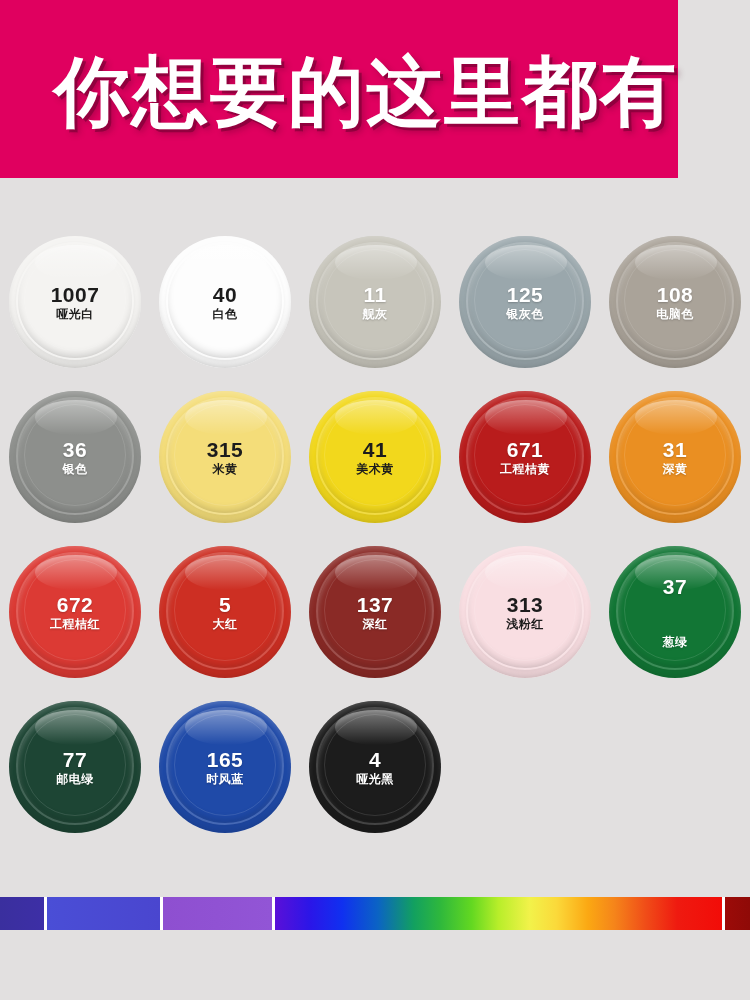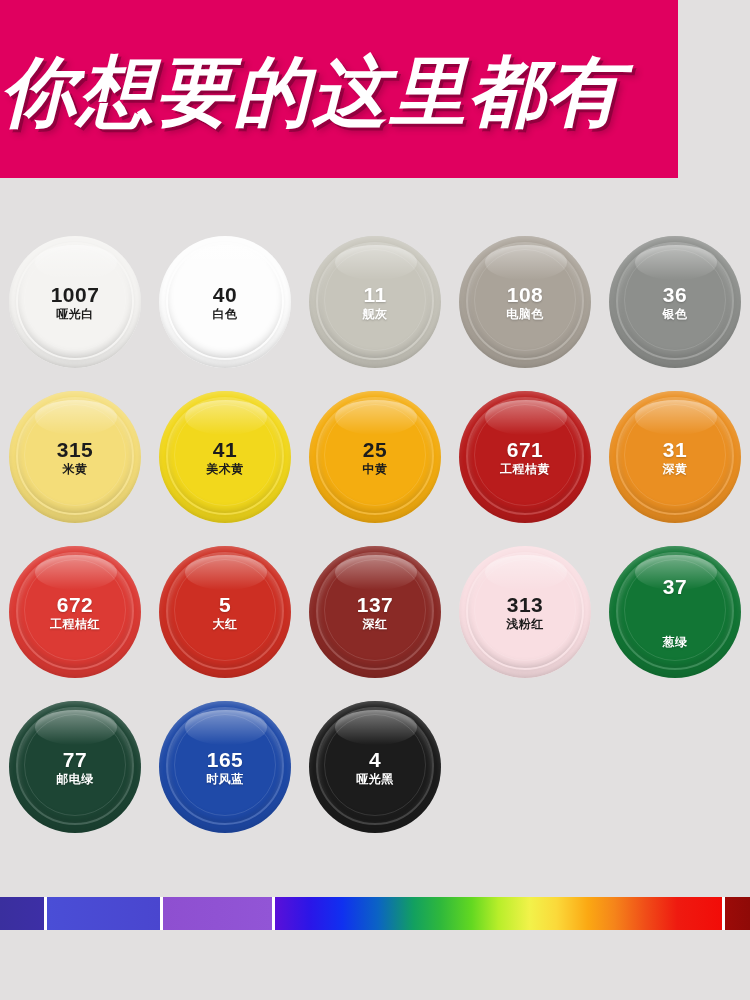--- a/index.html
+++ b/index.html
@@ -15,23 +15,22 @@
     position: relative;
   }
 
   
   .banner {
     width: 678px;
     height: 178px;
     background: #e0005f;
     display: flex;
     align-items: center;
-    justify-content: flex-start;
+    justify-content: flex-end;
     box-sizing: border-box;
-    font-style: italic;
   }
   .banner-title {
     color: #ffffff;
     font-size: 76px;
     font-weight: bold;
     letter-spacing: 2px;
     line-height: 1;
     white-space: nowrap;
     text-shadow:
       3px 3px 0 rgba(90, 0, 40, 0.45),
@@ -186,20 +185,28 @@
         <div class="swatch-name">白色</div>
       </div>
       <div class="swatch txt-light" style="background: rgb(199, 197, 187);">
         <div class="rim"></div>
         <div class="ridge"></div>
         <div class="ridge2"></div>
         <div class="gloss"></div>
         <div class="swatch-code">11</div>
         <div class="swatch-name">舰灰</div>
       </div>
+      <div class="swatch txt-light" style="background: rgb(154, 167, 172);">
+        <div class="rim"></div>
+        <div class="ridge"></div>
+        <div class="ridge2"></div>
+        <div class="gloss"></div>
+        <div class="swatch-code">125</div>
+        <div class="swatch-name">银灰色</div>
+      </div>
       <div class="swatch txt-light" style="background: rgb(170, 163, 153);">
         <div class="rim"></div>
         <div class="ridge"></div>
         <div class="ridge2"></div>
         <div class="gloss"></div>
         <div class="swatch-code">108</div>
         <div class="swatch-name">电脑色</div>
       </div>
       <div class="swatch txt-light" style="background: rgb(141, 143, 140);">
         <div class="rim"></div>
@@ -217,28 +224,20 @@
         <div class="swatch-code">315</div>
         <div class="swatch-name">米黄</div>
       </div>
       <div class="swatch txt-dark" style="background: rgb(242, 216, 28);">
         <div class="rim"></div>
         <div class="ridge"></div>
         <div class="ridge2"></div>
         <div class="gloss"></div>
         <div class="swatch-code">41</div>
         <div class="swatch-name">美术黄</div>
-      </div>
-      <div class="swatch txt-dark" style="background: rgb(244, 173, 16);">
-        <div class="rim"></div>
-        <div class="ridge"></div>
-        <div class="ridge2"></div>
-        <div class="gloss"></div>
-        <div class="swatch-code">25</div>
-        <div class="swatch-name">中黄</div>
       </div>
       <div class="swatch txt-light" style="background: #b91c1c;">
         <div class="rim"></div>
         <div class="ridge"></div>
         <div class="ridge2"></div>
         <div class="gloss"></div>
         <div class="swatch-code">671</div>
         <div class="swatch-name">工程桔黄</div>
       </div>
       <div class="swatch txt-light" style="background: rgb(234, 143, 34);">

